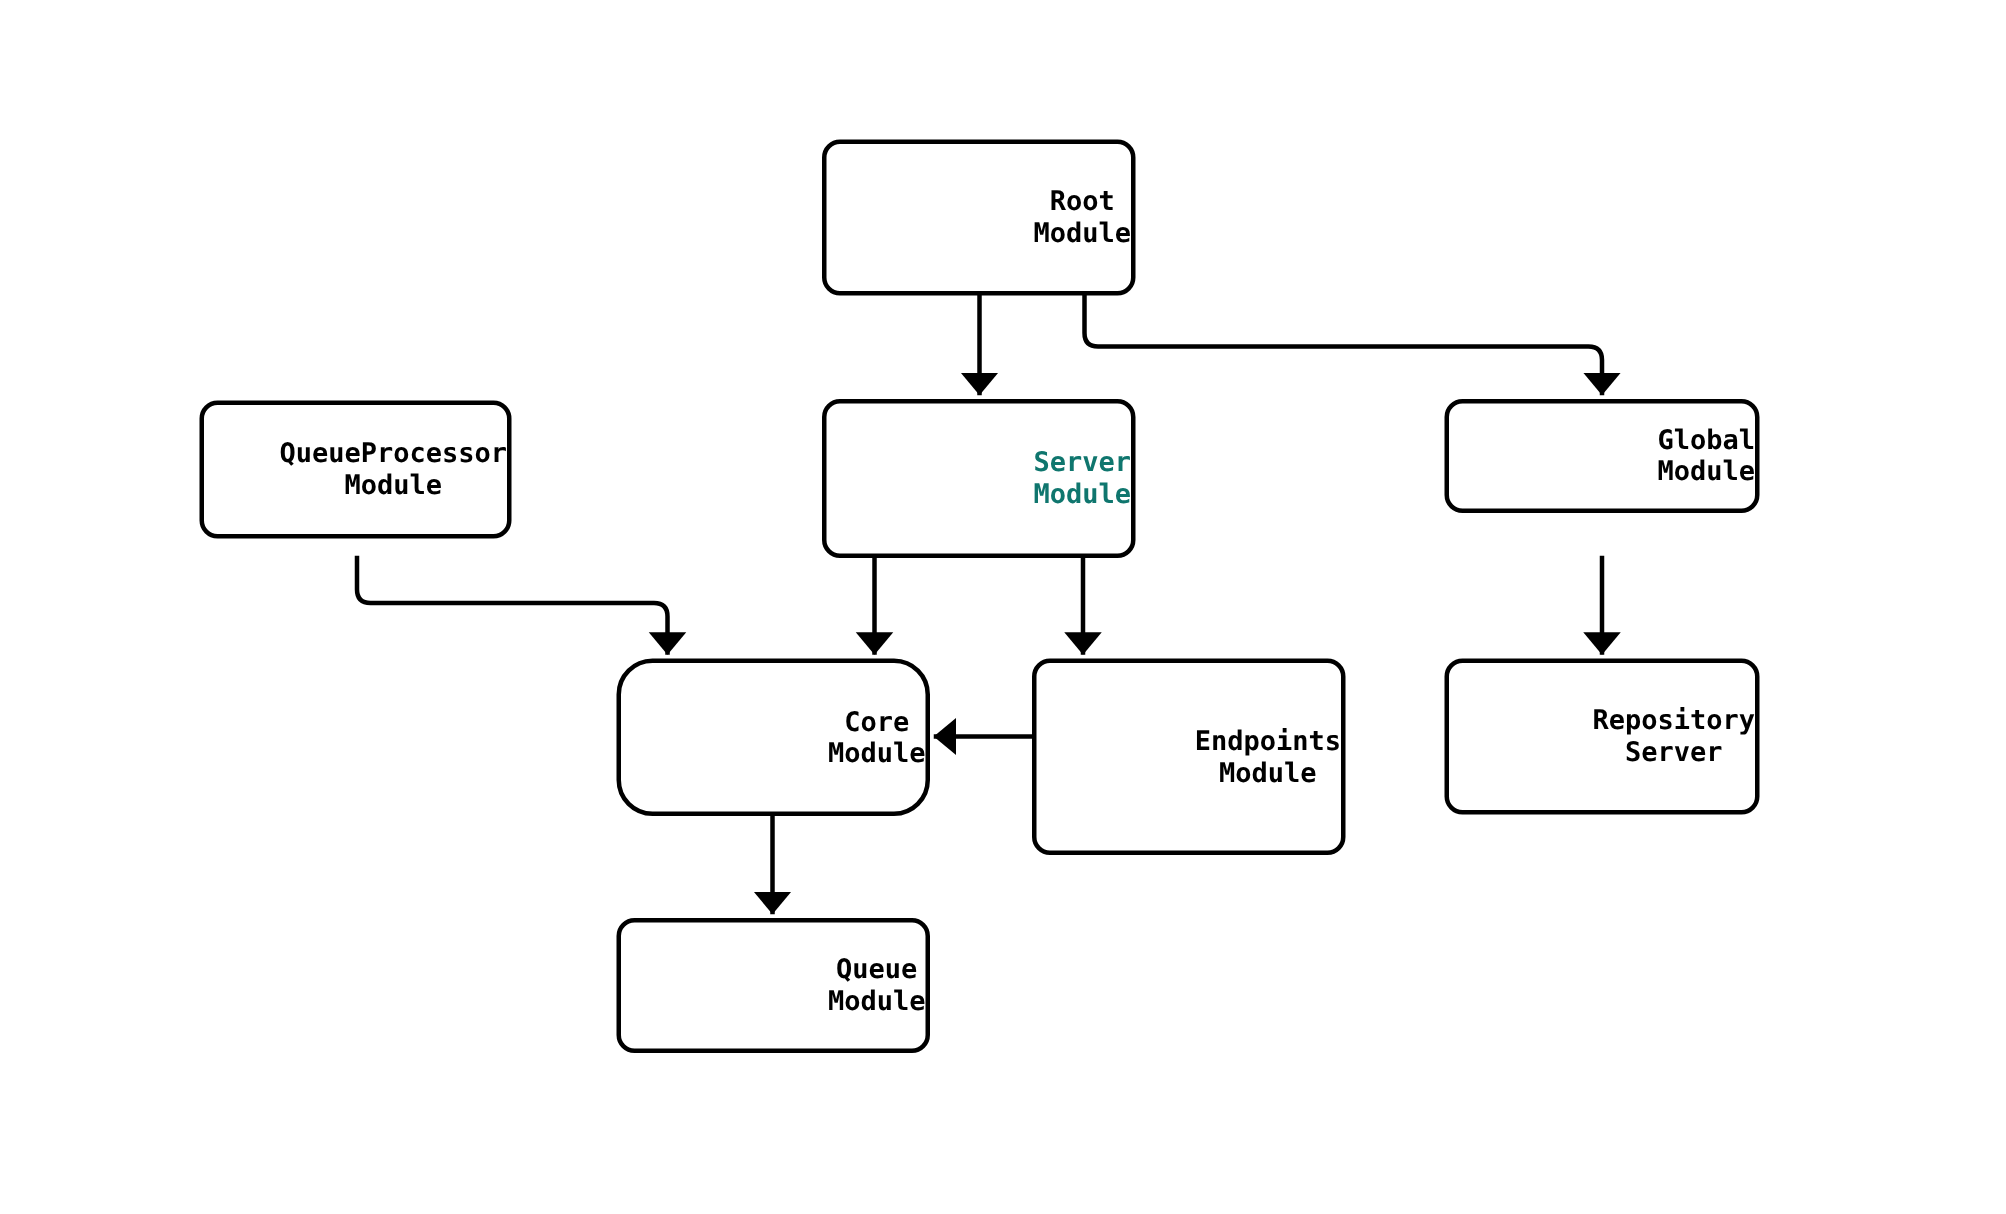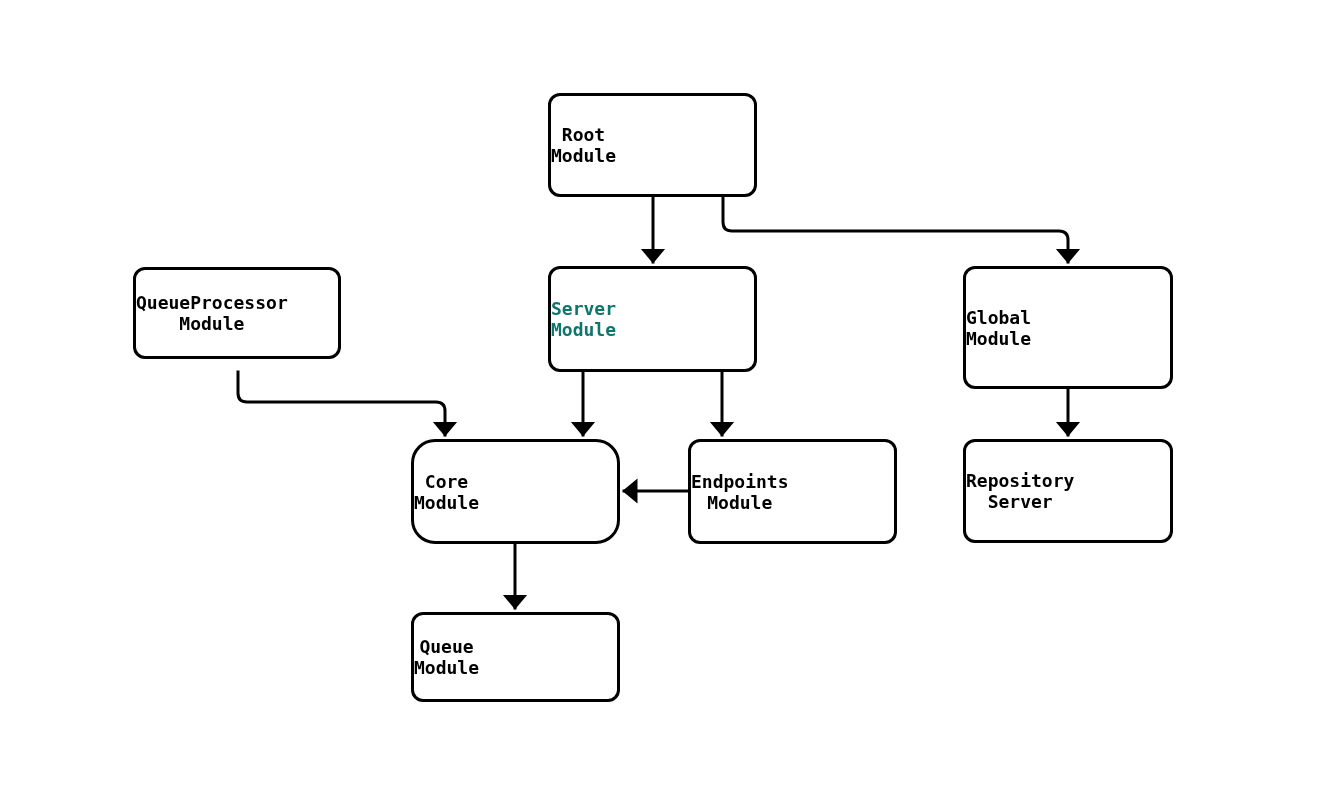--- a/index.html
+++ b/index.html
@@ -28,21 +28,21 @@
     stroke-linecap: square;
   }
   .node {
     position: absolute;
     box-sizing: border-box;
     border: 3px solid #f97316;
     border-radius: 12px;
     background: #ffffff;
     display: flex;
     align-items: center;
-    justify-content: flex-start;
+    justify-content: flex-end;
   }
   .node .label {
     font-size: 18px;
     line-height: 21px;
     font-weight: bold;
     color: #000000;
     text-align: center;
     white-space: pre-line;
   }
 </style>
@@ -69,33 +69,33 @@
   </svg>
 
 <div class="node" style="left: 548px; top: 93px; width: 209px; height: 104px; background: rgb(255, 255, 255); border-color: rgb(0, 0, 0);">
       <span class="label" style="color: rgb(0, 0, 0);">Root
 Module</span>
     </div>
     <div class="node" style="left: 548px; top: 266px; width: 209px; height: 106px; background: rgb(255, 255, 255); border-color: rgb(0, 0, 0);">
       <span class="label" style="color: #0f766e;">Server
 Module</span>
     </div>
-    <div class="node" style="left: 963px; top: 266px; width: 210px; height: 123px; background: rgb(255, 255, 255); border-color: rgb(0, 0, 0);">
+    <div class="node" style="left: 963px; top: 266px; width: 210px; height: 76px; background: rgb(255, 255, 255); border-color: rgb(0, 0, 0);">
       <span class="label" style="color: rgb(0, 0, 0);">Global
 Module</span>
     </div>
     <div class="node" style="left: 133px; top: 267px; width: 208px; height: 92px; background: rgb(255, 255, 255); border-color: rgb(0, 0, 0);">
       <span class="label" style="color: rgb(0, 0, 0);">QueueProcessor
 Module</span>
     </div>
     <div class="node" style="left: 411px; top: 439px; width: 209px; height: 105px; background: rgb(255, 255, 255); border-color: rgb(0, 0, 0); border-radius: 24px;">
       <span class="label" style="color: rgb(0, 0, 0);">Core
 Module</span>
     </div>
-    <div class="node" style="left: 688px; top: 439px; width: 209px; height: 105px; background: rgb(255, 255, 255); border-color: rgb(0, 0, 0);">
+    <div class="node" style="left: 688px; top: 439px; width: 209px; height: 131px; background: rgb(255, 255, 255); border-color: rgb(0, 0, 0);">
       <span class="label" style="color: rgb(0, 0, 0);">Endpoints
 Module</span>
     </div>
     <div class="node" style="left: 963px; top: 439px; width: 210px; height: 104px; background: rgb(255, 255, 255); border-color: rgb(0, 0, 0);">
       <span class="label" style="color: rgb(0, 0, 0);">Repository
 Server</span>
     </div>
     <div class="node" style="left: 411px; top: 612px; width: 209px; height: 90px; background: rgb(255, 255, 255); border-color: rgb(0, 0, 0);">
       <span class="label" style="color: rgb(0, 0, 0);">Queue
 Module</span>

